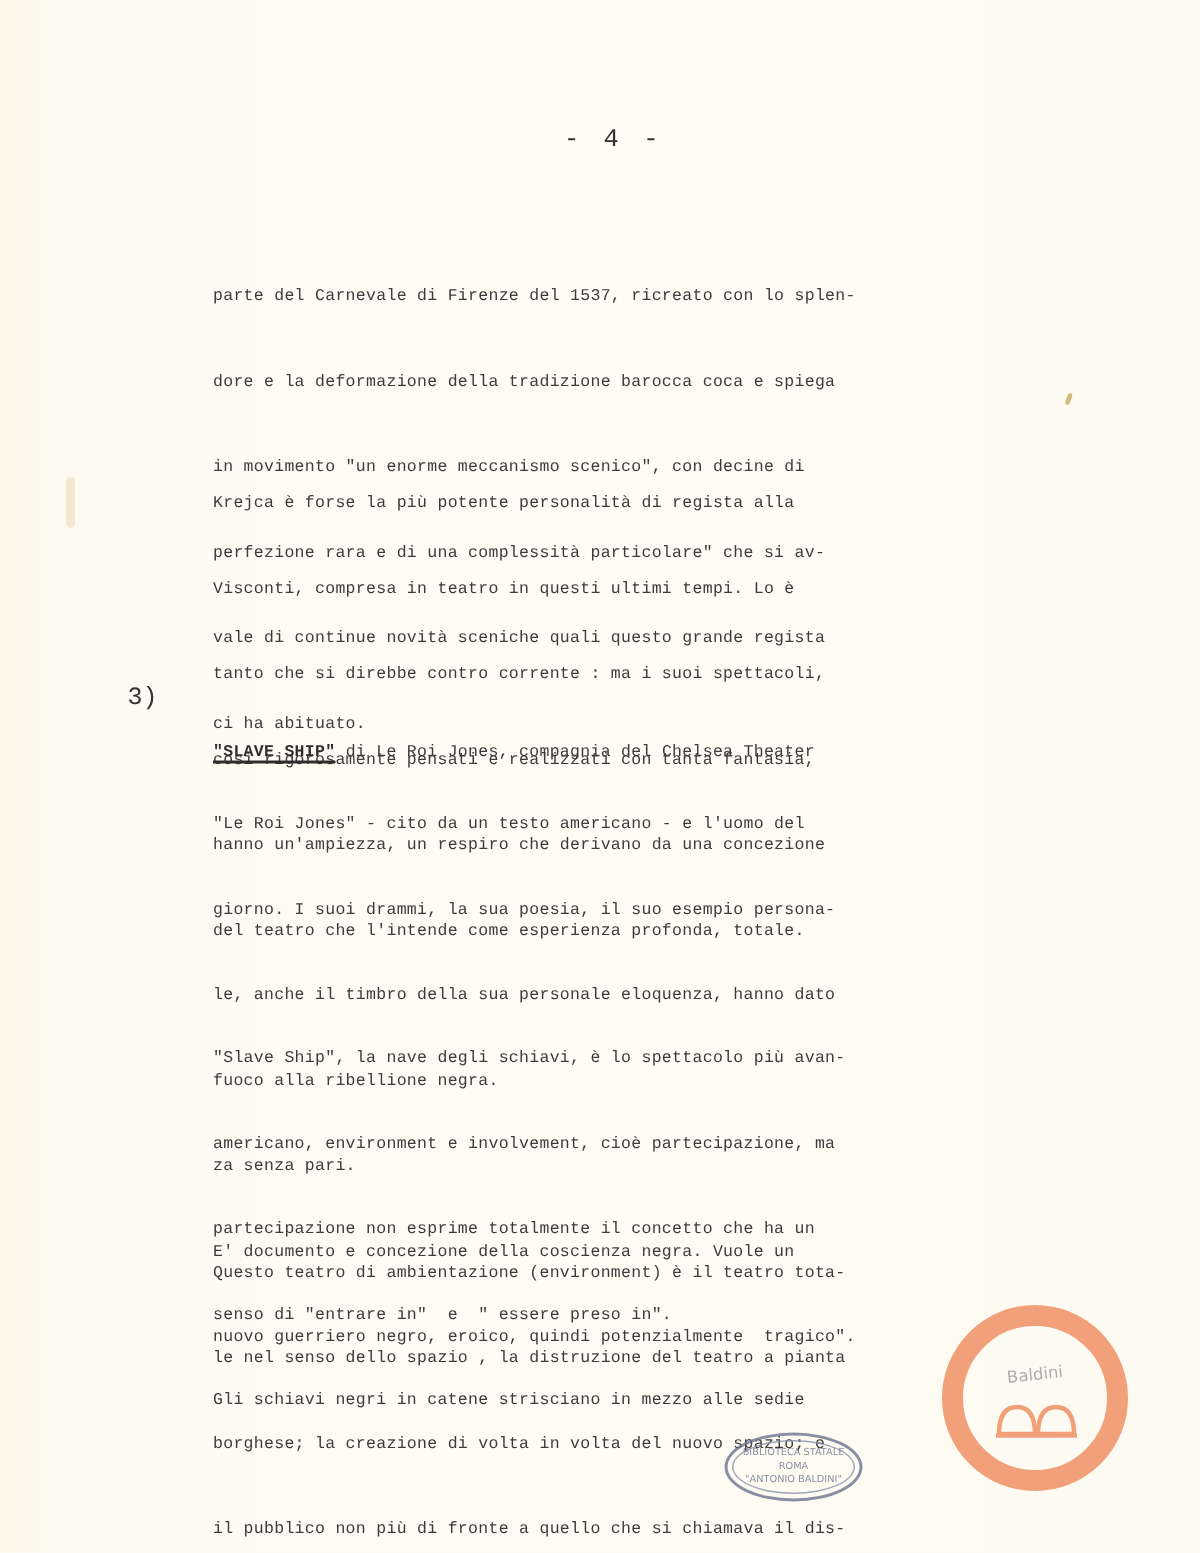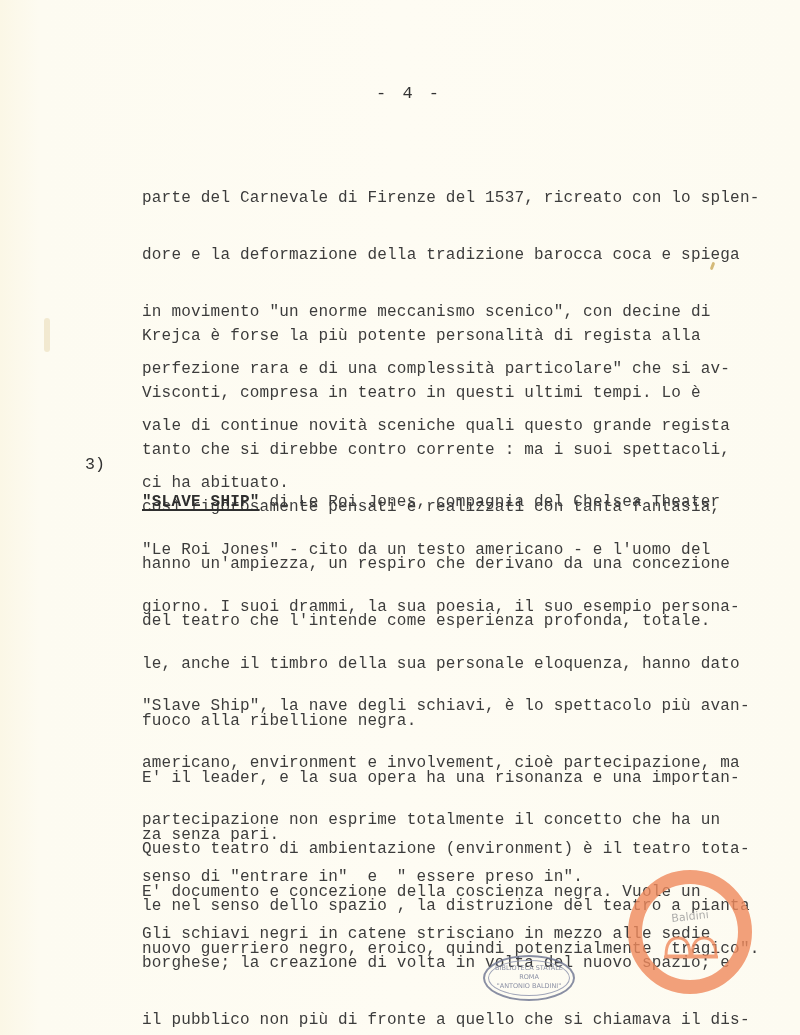--- a/index.html
+++ b/index.html
@@ -30,21 +30,21 @@
     font-size: 17px;
     letter-spacing: 3px;
     color: #333;
     padding-left: 18px;
     box-sizing: border-box;
   }
   .text-block {
     position: absolute;
     left: 142px;
     width: 600px;
-    font-size: 16px;
+    font-size: 11px;
     line-height: 19px;
     letter-spacing: 0.2px;
     white-space: pre;
     color: #3c3c3c;
   }
   .line {
     display: block;
     height: 19px;
   }
   .section-number {
@@ -174,21 +174,20 @@
   <div class="section-number">3)</div>
   <div class="text-block" style="top:455px;">
     <span class="line"><span class="title-underline">"SLAVE SHIP"</span><span> di Le Roi Jones, compagnia del Chelsea Theater</span></span>
   </div>
 
   <div class="text-block" style="top:503px;">
     <span class="line">"Le Roi Jones" - cito da un testo americano - e l'uomo del</span>
     <span class="line">giorno. I suoi drammi, la sua poesia, il suo esempio persona-</span>
     <span class="line">le, anche il timbro della sua personale eloquenza, hanno dato</span>
     <span class="line">fuoco alla ribellione negra.</span>
-    <span class="line">E' il leader, e la sua opera ha una risonanza e una importan-</span>
     <span class="line">za senza pari.</span>
     <span class="line">E' documento e concezione della coscienza negra. Vuole un</span>
     <span class="line">nuovo guerriero negro, eroico, quindi potenzialmente  tragico".</span>
   </div>
 
   <div class="text-block" style="top:659px;">
     <span class="line">"Slave Ship", la nave degli schiavi, è lo spettacolo più avan-</span>
     <span class="line">americano, environment e involvement, cioè partecipazione, ma</span>
     <span class="line">partecipazione non esprime totalmente il concetto che ha un</span>
     <span class="line">senso di "entrare in"  e  " essere preso in".</span>

